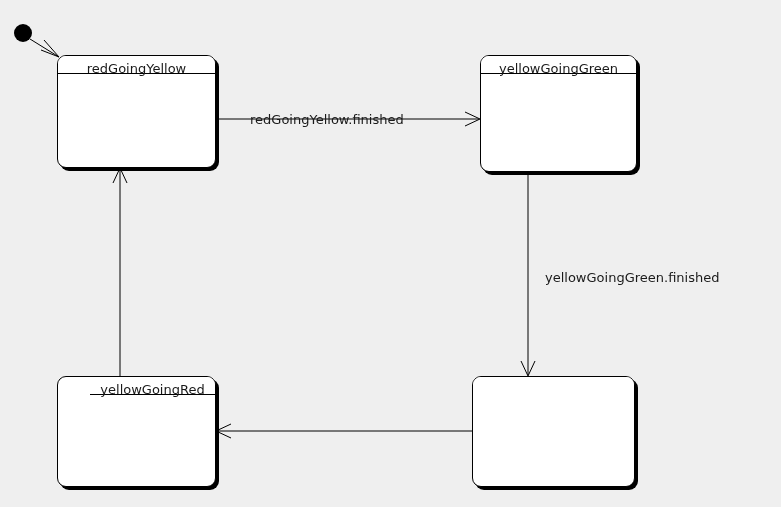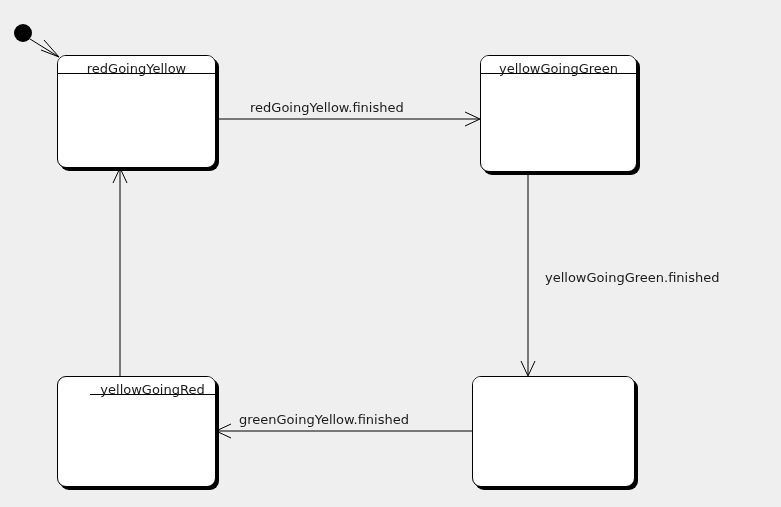--- a/index.html
+++ b/index.html
@@ -106,20 +106,19 @@
 
   <div class="state-node" style="left:57px; top:376px; width:159px; height:111px;padding-left:32px;">
     <div class="state-title">yellowGoingRed</div>
     <div class="state-body" style="height:83px;"></div>
   </div>
 
   <div class="state-node" style="left:472px; top:376px; width:163px; height:111px;">
     <div class="state-body" style="height:83px;"></div>
   </div>
 
-  <div class="edge-label" style="left:250px; top:100px;text-align:right;">redGoingYellow.finished</div>
+  <div class="edge-label" style="left:250px; top:112px;text-align:right;">redGoingYellow.finished</div>
 
   <div class="edge-label" style="left:545px; top:270px;">yellowGoingGreen.finished</div>
 
-  <div class="edge-label" style="left:239px; top:412px;">greenGoingYellow.finished</div>
 
 
 </div>
 
 </body></html>

